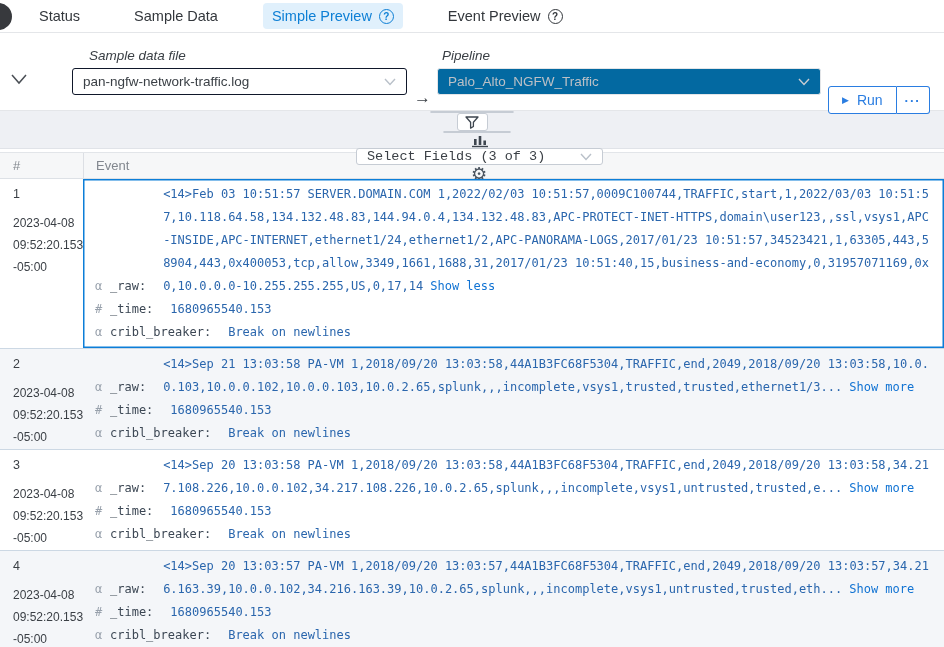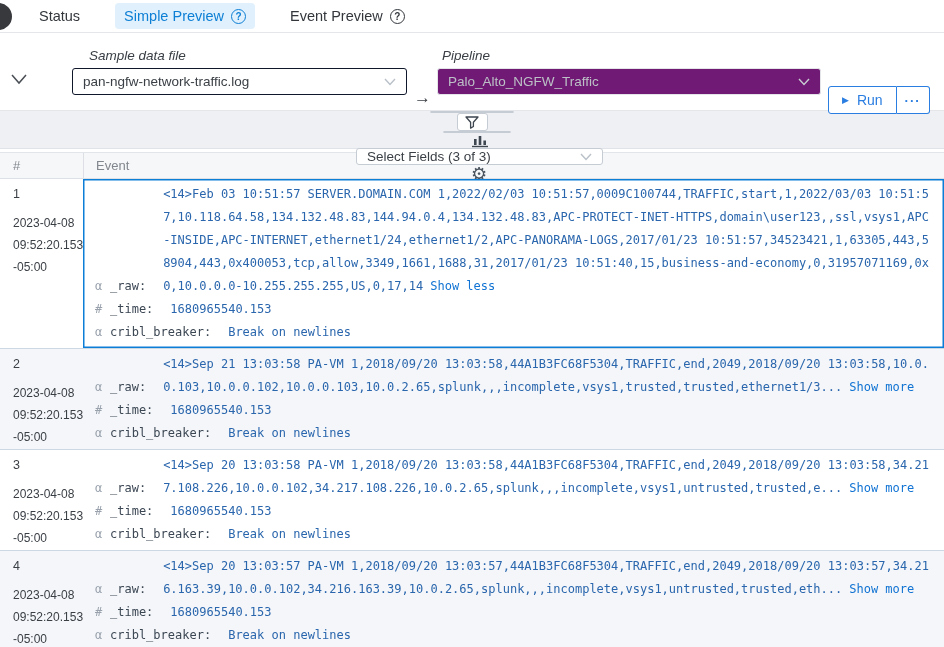--- a/index.html
+++ b/index.html
@@ -1,40 +1,40 @@
 <!DOCTYPE html>
 <html><head>
 <meta charset="utf-8">
 <style>
   * { margin:0; padding:0; box-sizing:border-box; }
   html,body { width:944px; height:647px; overflow:hidden; background:#fff;
     font-family:"Liberation Sans", sans-serif; color:#33373c; }
 
   
   .tabbar { position:relative; height:33px; display:flex; align-items:center;
-    border-bottom:1px solid #e4e6e9; background:#fff; padding-left:30px; gap:26px; }
+    border-bottom:1px solid #e4e6e9; background:#fff; padding-left:30px; gap:36px; }
   .logo-circle { position:absolute; left:-15px; top:3px; width:27px; height:27px;
     border-radius:50%; background:#37393d; }
   .tab { font-size:14.5px; color:#33373c; display:flex; align-items:center; gap:7px;
     padding:5px 9px; border-radius:4px; cursor:pointer; white-space:nowrap; }
   .tab.active { background:#e0f0fc; color:#0d7fd5; }
   .help-badge { display:inline-flex; width:15px; height:15px; border:1.3px solid currentColor;
     border-radius:50%; font-size:10px; align-items:center; justify-content:center; font-weight:bold; }
 
   
   .controls { height:78px; display:flex; align-items:flex-start; border-bottom:1px solid #e4e6e9; }
   .collapse-chevron { margin:40px 0 0 10px; width:18px; }
   .ctl-group { display:flex; flex-direction:column; padding-top:15px; }
   .ctl-label { font-size:13.5px; color:#3b4046; margin-bottom:5px;font-style:italic; }
   .select { height:27px; border:1px solid #0f172a; border-radius:3px; background:#fff;
     display:flex; align-items:center; padding:0 10px; font-size:13.5px; color:#3b4046; cursor:pointer; }
   .select .sel-value { flex:1; white-space:nowrap; overflow:hidden; }
   .file-group { margin-left:44px; width:335px; }
   .file-group .ctl-label { margin-left:17px; }
-  .select.disabled { background:#701a75; border-color:#e3e5e8; color:#bcc0c6; cursor:default; }
+  .select.disabled { background:#0369a1; border-color:#e3e5e8; color:#bcc0c6; cursor:default; }
   .flow-arrow { margin:55px 0 0 7px; font-size:17px; color:#3c4147; }
   .pipe-group { margin-left:6px; width:384px; }
   .pipe-group .ctl-label { margin-left:5px; }
   .run-group { margin:53px 0 0 7px; display:flex; height:28px; }
   .run-btn { display:flex; align-items:center; gap:8px; padding:0 13px;
     border:1px solid #2a7de1; border-radius:3px 0 0 3px; color:#2a7de1; background:#fff;
     font-size:14px; cursor:pointer; }
   .run-play { font-size:9px; line-height:1; }
   .run-more { width:33px; display:flex; align-items:center; justify-content:center;
     border:1px solid #2a7de1; border-left:none; border-radius:0 3px 3px 0;
@@ -50,21 +50,21 @@
   .tb-spacer { flex:1; }
   .tb-btn { height:28px; background:#fff; border:1px solid #c6ccd4; border-radius:3px;
     display:flex; align-items:center; justify-content:center; cursor:pointer; }
   .filter-btn { width:31px; }
   .view-group { display:flex; height:28px; border:1px solid #c6ccd4; border-radius:3px;
     overflow:hidden; margin-left:10px; background:#fff; }
   .view-seg { width:33px; display:flex; align-items:center; justify-content:center; cursor:pointer; }
   .view-seg.active { background:#2b87f0; }
   .braces-glyph { color:#fff; font-family:"DejaVu Sans Mono", monospace; font-size:12px; font-weight:bold; letter-spacing:1px; }
   .chart-btn { margin-left:15px; border:none; background:none; width:24px; }
-  .fields-select { margin-left:15px; width:247px; height:24px; border-color:#c6ccd4; }
+  .fields-select { margin-left:15px; width:247px; height:24px; border-color:#c6ccd4;font-family:Liberation Mono, monospace; }
   .gear-btn { margin-left:14px; border:none; background:none; width:22px;
     font-size:18px; color:#4b5560; line-height:1; }
 
   
   .thead { margin-top:3px; height:27px; display:flex; background:#f6f7f8;
     border-top:1px solid #e2e5e9; border-bottom:1px solid #dde1e6;
     color:#82878e; font-size:13px; align-items:stretch; }
   .th-num { width:83px; display:flex; align-items:center; padding-left:13px; }
   .th-event { flex:1; display:flex; align-items:center; padding-left:12px; border-left:1px solid #dcdfe4; }
 
@@ -84,20 +84,23 @@
   .fbody { margin-left:17px; word-break:break-all; max-width:784px; color:#2a66ad; }
   .flink { color:#1173d3; margin-left:7px; white-space:nowrap; text-decoration:none; cursor:pointer; }
 </style>
 </head>
 <body>
 
 <header class="tabbar">
   <div class="logo-circle"></div>
   <div class="tab">
       <span>Status</span>
+    </div>
+  <div class="tab">
+      <span>Sample Data</span>
     </div>
   <div class="tab active">
     <span>Simple Preview</span>
     <span class="help-badge">?</span>
   </div>
   <div class="tab">
     <span>Event Preview</span>
     <span class="help-badge">?</span>
   </div>
 </header>

